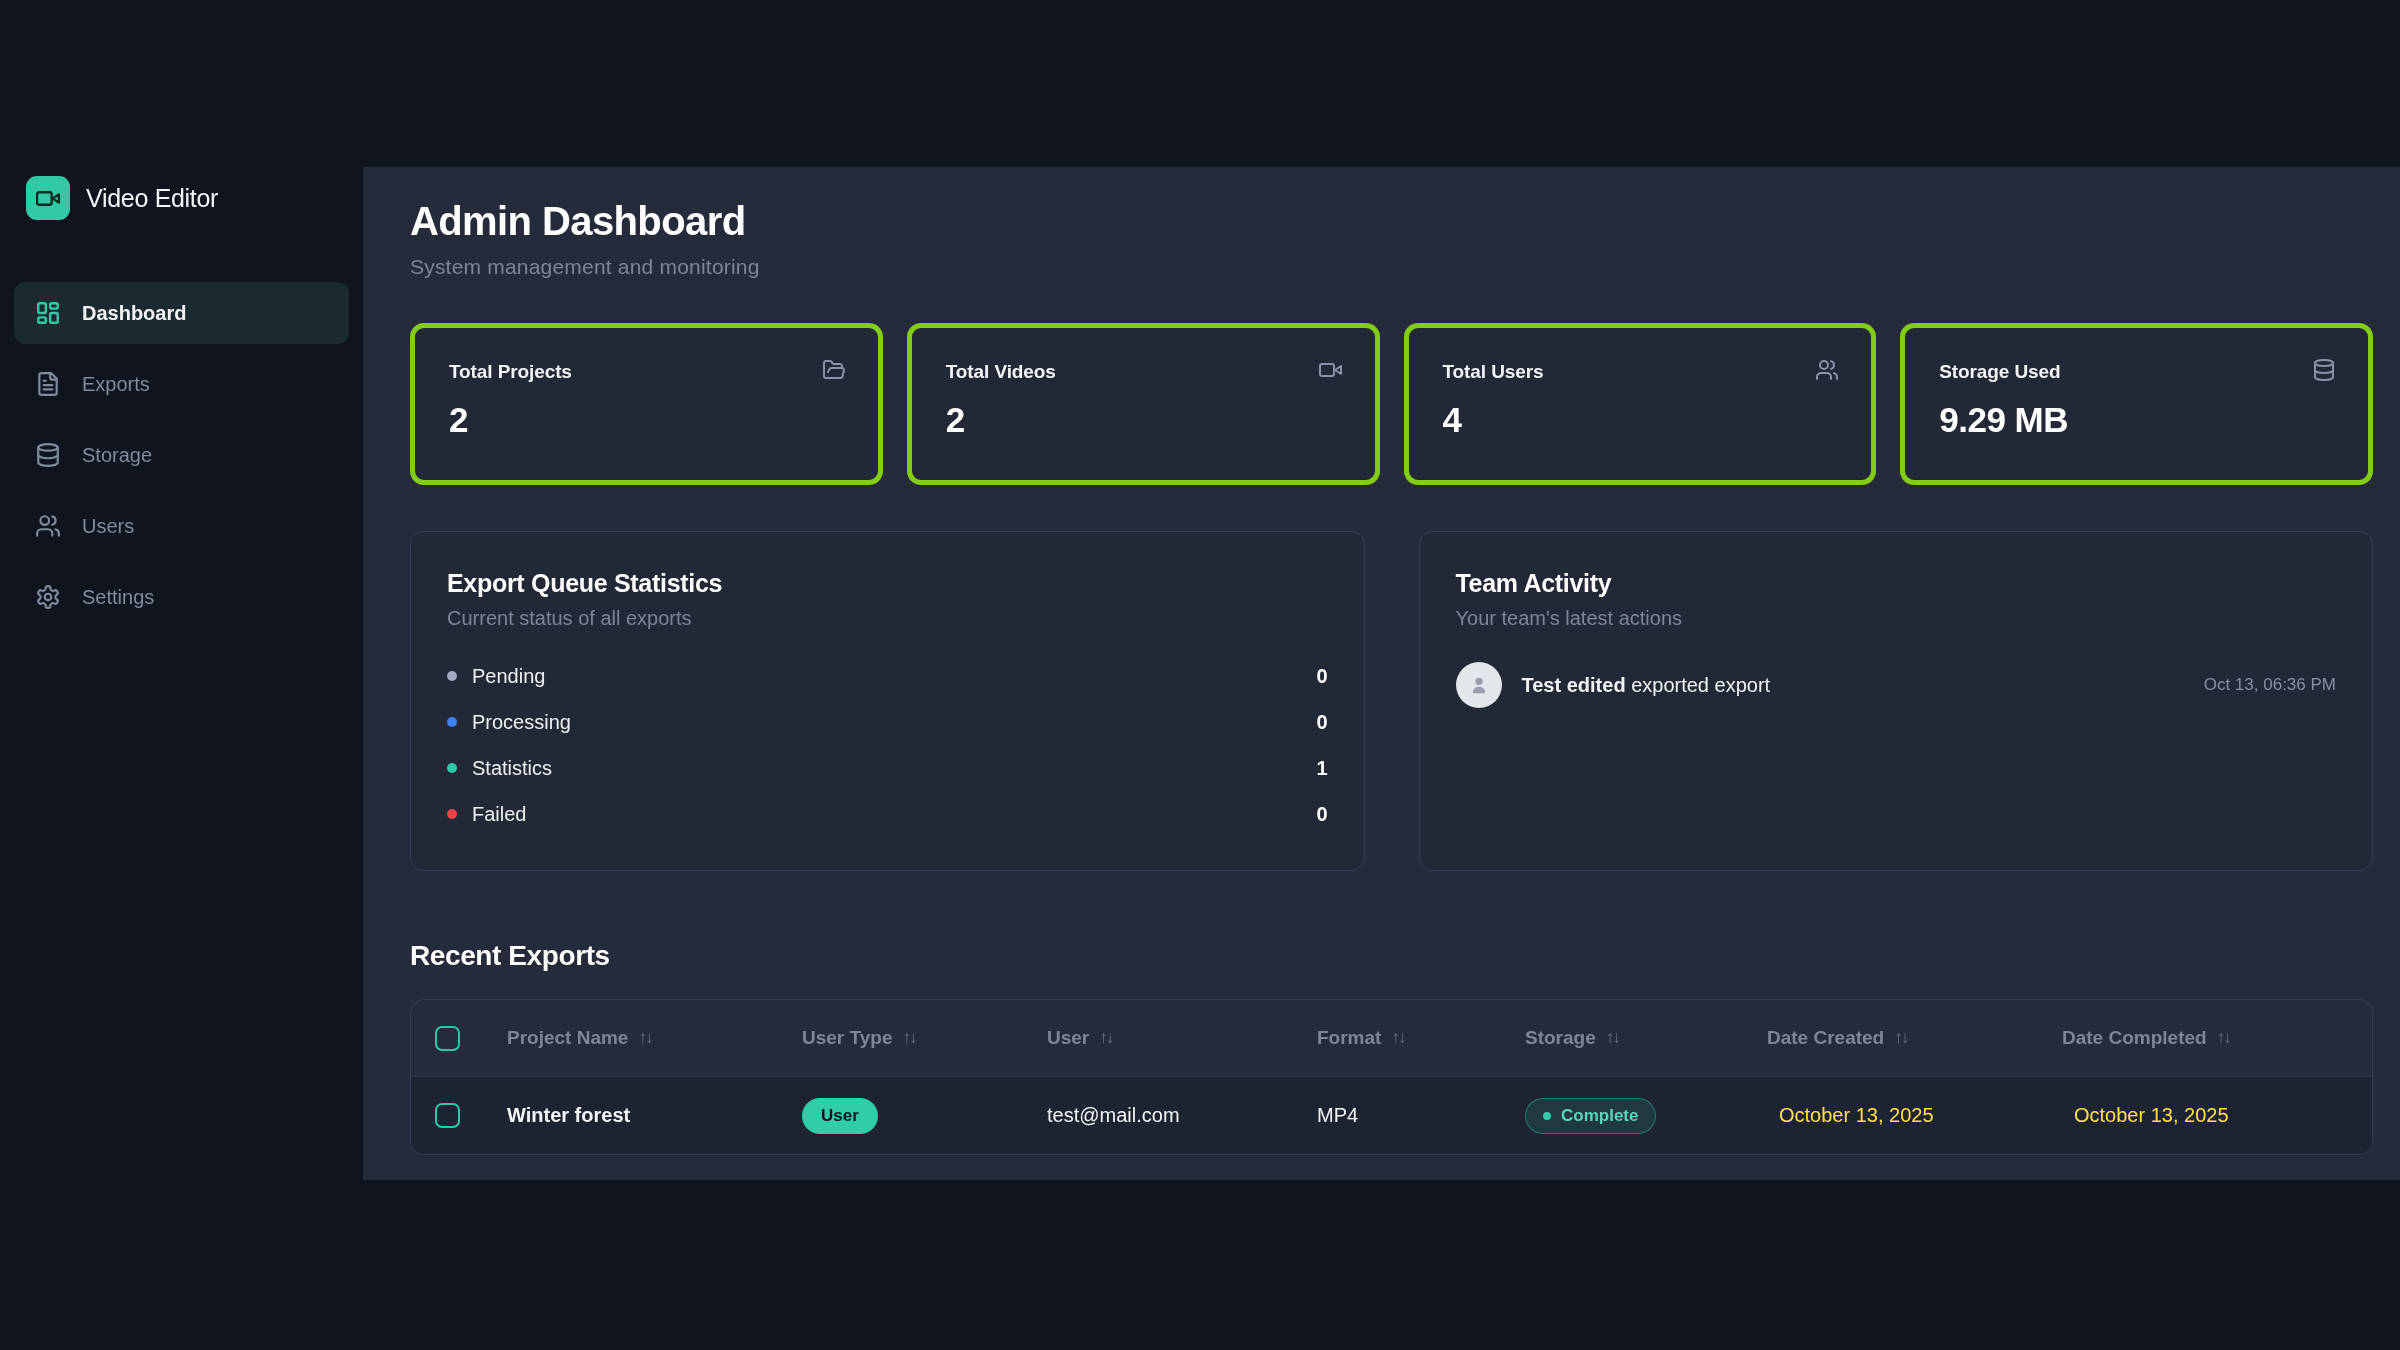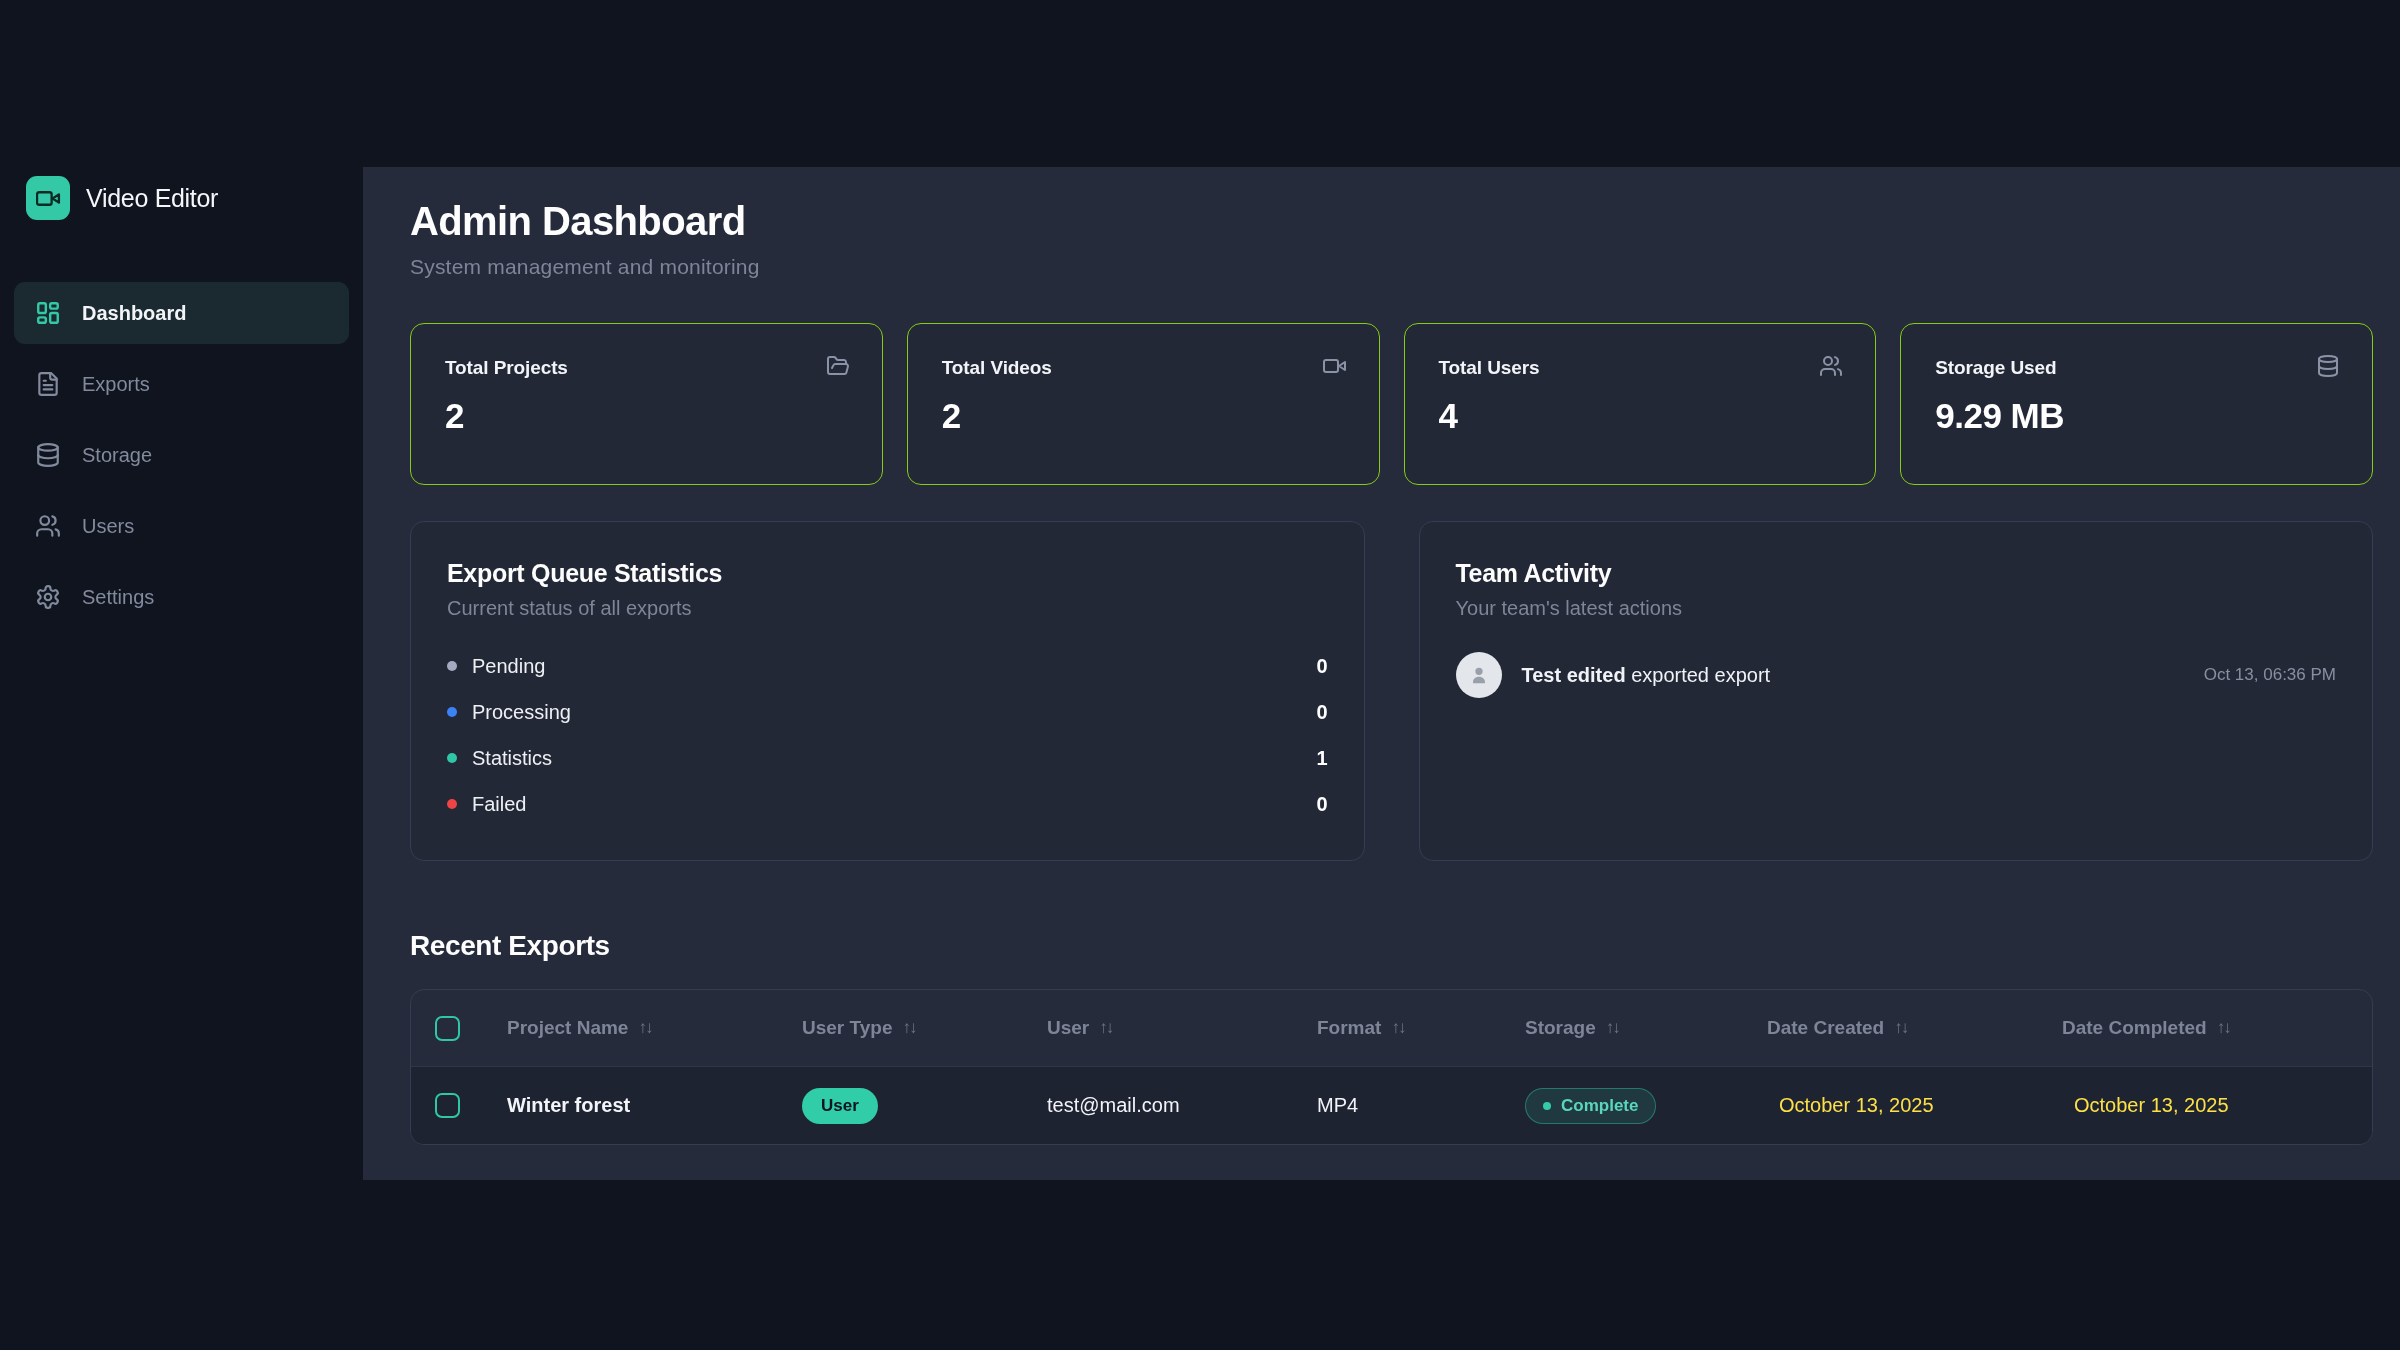--- a/index.html
+++ b/index.html
@@ -24,27 +24,27 @@
   .nav-item.active .nav-ic { color:#33c9a7; }
   .nav-ic { color:inherit; }
 
   
   .main { position:absolute; left:363px; top:167px; right:0; height:1013px; background:#262b3c; padding:32px 27px 0 47px; }
   .page-title { font-size:40px; font-weight:700; letter-spacing:-0.6px; color:#fdfdfe; }
   .page-subtitle { font-size:21px; color:#7d8597; margin-top:11px; letter-spacing:0.2px; }
 
   
   .stats-row { display:flex; gap:24px; margin-top:44px; }
-  .stat-card { flex:1; height:162px; background:#232837; border:1px solid #84cc16; border-radius:14px; padding:33px 34px; position:relative; }
+  .stat-card { flex:1; height:162px; background:#232837; border:5px solid #84cc16; border-radius:14px; padding:33px 34px; position:relative; }
   .stat-label { font-size:19px; font-weight:700; color:#f2f4f8; letter-spacing:-0.1px; }
   .stat-icon { position:absolute; top:30px; right:32px; color:#8a92a6; }
   .stat-value { font-size:35px; font-weight:700; letter-spacing:-0.5px; color:#ffffff; margin-top:17px; }
 
   
-  .mid-row { display:flex; gap:54px; margin-top:36px;align-items:flex-end; }
+  .mid-row { display:flex; gap:54px; margin-top:46px;align-items:flex-end; }
   .panel-card { flex:1; height:340px; background:#232837; border:1px solid #363c51; border-radius:14px; padding:37px 36px; }
   .panel-title { font-size:25px; font-weight:700; letter-spacing:-0.3px; color:#fdfdfe; }
   .panel-sub { font-size:20px; color:#7d8597; margin-top:9px; }
   .queue-list { margin-top:23px; }
   .queue-row { display:flex; align-items:center; height:46px; }
   .q-dot { width:10px; height:10px; border-radius:50%; margin-right:15px; flex:none; }
   .q-label { font-size:20px; color:#eef0f4; }
   .q-value { margin-left:auto; font-size:20px; font-weight:700; color:#ffffff; }
   .activity-row { display:flex; align-items:center; margin-top:32px; }
   .avatar { width:46px; height:46px; border-radius:50%; background:#e3e6ea; display:flex; align-items:center; justify-content:center; color:#9aa0ab; flex:none; }

